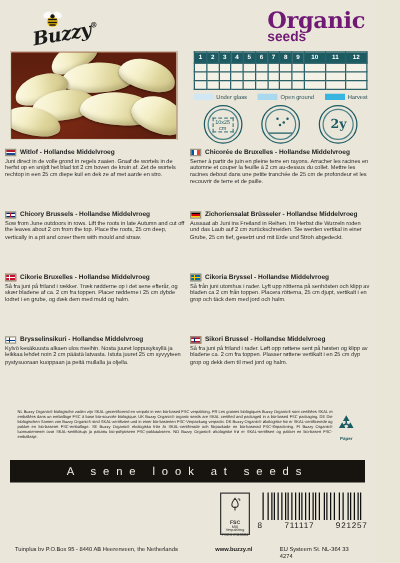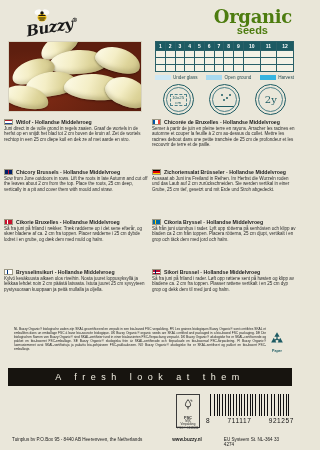--- a/index.html
+++ b/index.html
@@ -20,21 +20,21 @@
     font-family: "DejaVu Serif", serif;
     font-style: italic; font-weight: 700;
     font-size: 15px; color: #1a1a1a;
     transform: rotate(-10deg);
     letter-spacing: -0.5px;
   }
   .buzzy-word sup { font-size: 6px; vertical-align: super; }
 
   .organic-wrap {
     position: absolute; right: 8px; top: 8px;
-    text-align: center; color: #4d7c0f;
+    text-align: left; color: #701a75;
   }
   .organic {
     font-family: "DejaVu Serif", serif;
     font-weight: 700; font-size: 18px; line-height: 18px;
     letter-spacing: -0.3px;
   }
   .seeds {
     font-family: Liberation Sans, sans-serif;
     font-weight: 700; font-size: 11px; line-height: 11px;
     margin-top: -1px; margin-right: 1px;
@@ -106,21 +106,21 @@
     width: 31px; height: 31px; border-radius: 50%;
     border: 1.2px solid #1d5b63;
     position: relative; background: #eae7da;
     display: flex; align-items: center; justify-content: center;
   }
   .ic::after {
     content: ""; position: absolute; inset: 2px;
     border: 0.7px solid #4d8189; border-radius: 50%;
   }
   .ic-text { font-size: 4.4px; color: #1d5b63; text-align: center; line-height: 5px; z-index:2; }
-  .ic-2y { font-family: "DejaVu Serif", serif; font-weight: 400; font-size: 10px; color: #1d5b63; z-index:2;}
+  .ic-2y { font-family: "DejaVu Serif", serif; font-weight: 700; font-size: 10px; color: #1d5b63; z-index:2;}
   .seed-dot { position:absolute; width:2px; height:2px; border-radius:50%; background:#1d5b63; }
   .soil-line { position:absolute; bottom:7px; left:5px; right:5px; height:0.8px; background:#1d5b63; }
   .dim-box { position:absolute; width:17px; height:12px; border:0.7px dashed #4d8189; }
 
   
   .langs { position: absolute; left: 4px; top: 119px; width: 292px; }
   .lang {
     width: 144px; float: left; margin-right: 4px; margin-bottom: 2px;
     min-height: 48px;
   }
@@ -427,21 +427,21 @@
 
   <div class="recycle">
     <svg width="18" height="18" viewBox="0 0 24 24">
       <path d="M12 3 L15.5 9 L12.8 9 L12.8 12 L11.2 12 L11.2 9 L8.5 9 Z" fill="#1d5b63" transform="rotate(0 12 12)"></path>
       <path d="M12 3 L15.5 9 L12.8 9 L12.8 12 L11.2 12 L11.2 9 L8.5 9 Z" fill="#1d5b63" transform="rotate(120 12 12)"></path>
       <path d="M12 3 L15.5 9 L12.8 9 L12.8 12 L11.2 12 L11.2 9 L8.5 9 Z" fill="#1d5b63" transform="rotate(240 12 12)"></path>
     </svg>
     <div class="cap">Paper</div>
   </div>
 
-  <div class="slogan">A fresh look at them</div>
+  <div class="slogan">A sene look at seeds</div>
 
   <div class="fsc">
     <svg width="14" height="13" viewBox="0 0 24 24">
       <path d="M12 3 C8 8 6 12 8 15 C10 17 14 17 16 15 C18 12 16 8 12 3 Z" fill="none" stroke="#2b2b2b" stroke-width="1.6"></path>
       <path d="M12 15 L12 21" stroke="#2b2b2b" stroke-width="1.6"></path>
       <path d="M16 4 L19 4 M19 4 L19 7" stroke="#2b2b2b" stroke-width="1.2" fill="none"></path>
     </svg>
     <div class="lbl big">FSC</div>
     <div class="lbl">MIX</div>
     <div class="lbl">Verpakking</div>

